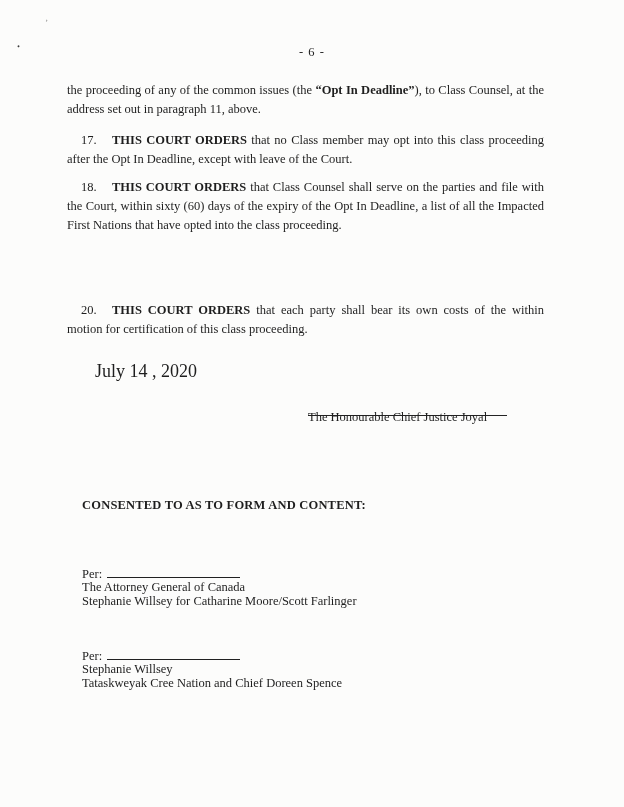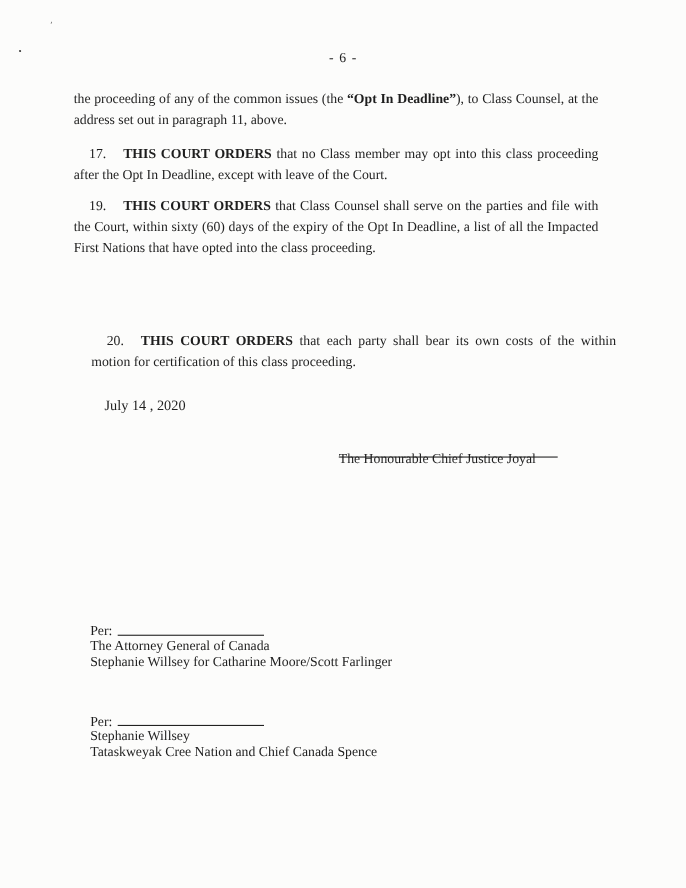--- a/index.html
+++ b/index.html
@@ -45,25 +45,25 @@
   .numbered { text-indent: 14px; }
   .numbered .num {
     display: inline-block;
     width: 31px;
     text-indent: 0;
   }
   .intro   { top: 81px; }
   .pp17    { top: 131px; }
   .pp18    { top: 178px; }
   .pp19    { top: 250px; }
-  .pp20    { top: 301px; margin-left: 16px; }
+  .pp20    { top: 301px; }
   .dateline {
     position: absolute;
     left: 95px; top: 361px;
-    font-size: 13px;
+    font-size: 18px;
   }
   .judge-line {
     position: absolute;
     left: 308px; top: 403px;
     width: 199px; height: 12px;
     border-bottom: 1.5px solid #242424;
   }
   .judge-caption {
     position: absolute;
     left: 308px; top: 410px;
@@ -100,36 +100,37 @@
 
   <span class="speck s1">’</span>
   <span class="speck s2">•</span>
 
   <div class="pagenum">- 6 -</div>
 
   <p class="para intro"><span>the proceeding of any of the common issues (the </span><span class="bld">“Opt In Deadline”</span><span>), to Class Counsel, at the address set out in paragraph 11, above.</span></p>
 
   <p class="para numbered pp17"><span class="num">17.</span><span class="bld">THIS COURT ORDERS</span><span> that no Class member may opt into this class proceeding after the Opt In Deadline, except with leave of the Court.</span></p>
 
-  <p class="para numbered pp18"><span class="num">19.</span><span class="bld">THIS COURT ORDERS</span><span> that Class Counsel shall serve on the parties and file with the Court, within sixty (60) days of the expiry of the Opt In Deadline, a list of all the Impacted First Nations that have opted into the class proceeding.</span></p>
+  <p class="para numbered pp18"><span class="num">18.</span><span class="bld">THIS COURT ORDERS</span><span> that Class Counsel shall serve on the parties and file with the Court, within sixty (60) days of the expiry of the Opt In Deadline, a list of all the Impacted First Nations that have opted into the class proceeding.</span></p>
 
 
   <p class="para numbered pp20"><span class="num">20.</span><span class="bld">THIS COURT ORDERS</span><span> that each party shall bear its own costs of the within motion for certification of this class proceeding.</span></p>
 
   <div class="dateline">July 14 , 2020</div>
 
   <div class="judge-line"></div>
   <div class="judge-caption">The Honourable Chief Justice Joyal</div>
 
+  <div class="consent-heading">CONSENTED TO AS TO FORM AND CONTENT:</div>
 
   <div class="perblock pb1">
     <div><span>Per:</span><span class="per-underline"></span></div>
     <div>The Attorney General of Canada</div>
     <div>Stephanie Willsey for Catharine Moore/Scott Farlinger</div>
   </div>
 
   <div class="perblock pb2">
     <div><span>Per:</span><span class="per-underline"></span></div>
     <div>Stephanie Willsey</div>
-    <div>Tataskweyak Cree Nation and Chief Canada Spence</div>
+    <div>Tataskweyak Cree Nation and Chief Doreen Spence</div>
   </div>
 
 </div>
 
 </body></html>

